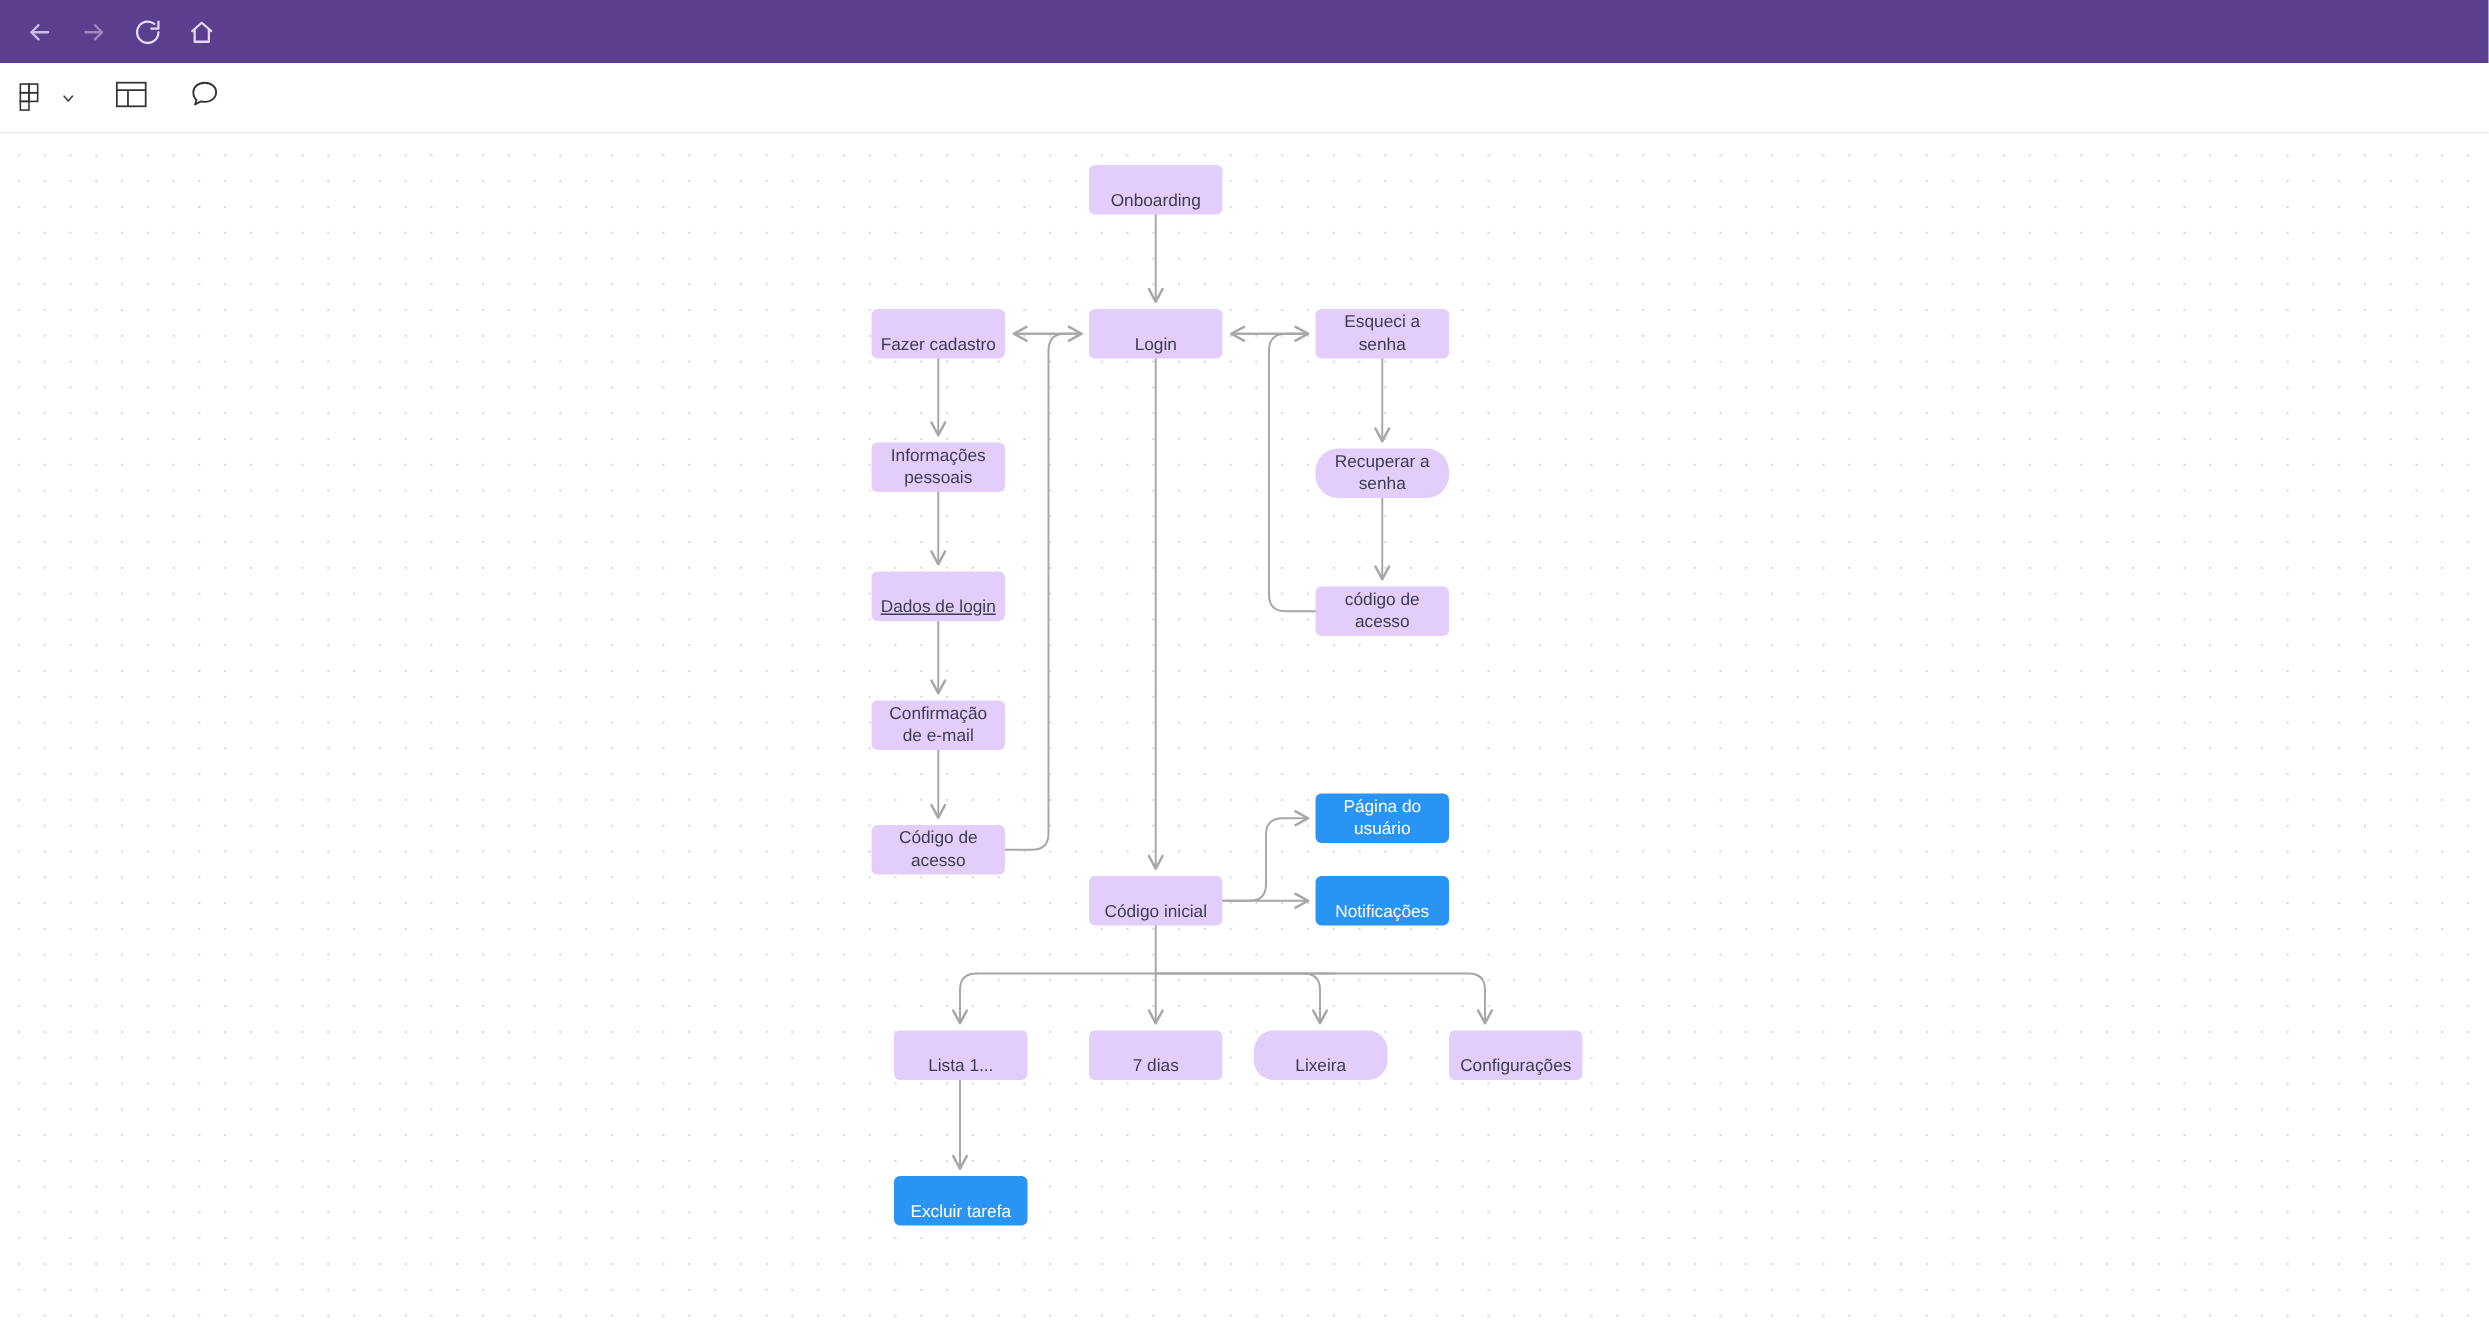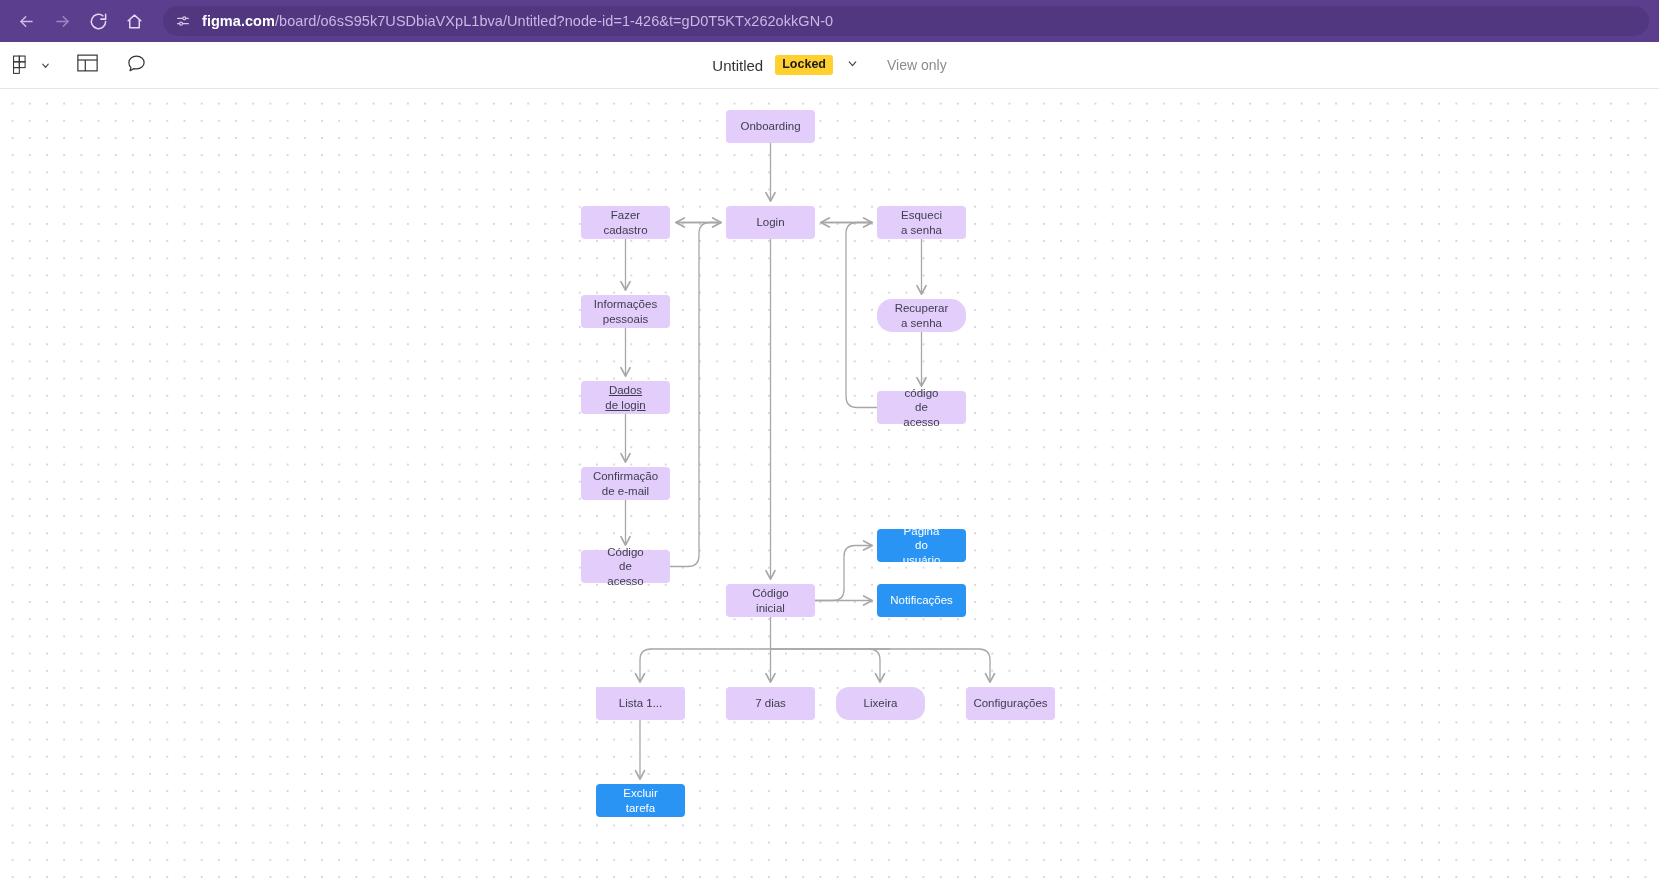--- a/index.html
+++ b/index.html
@@ -118,26 +118,26 @@
     background-size: 17.2px 17.2px;
     background-position: 4px 6px;
     overflow: hidden;
   }
   .edges { position: absolute; top: 0; left: 0; width: 1659px; height: 791px; }
 
   .node {
     position: absolute;
     border-radius: 4px;
     display: flex;
-    align-items: center;
+    align-items: flex-end;
     justify-content: center;
     text-align: center;
     font-size: 11.5px;
     line-height: 1.25;
-    padding: 2px 20px;
+    padding: 2px 6px;
   }
   .node.purple { background: #e3cdfb; color: #3d3d4e; }
   .node.blue   { background: #2a94f4; color: #ffffff; }
 </style>
 </head>
 <body>
 
 <div class="browser-chrome">
   <div class="nav-btn">
     <span>
@@ -165,31 +165,20 @@
   </div>
   <div class="nav-btn">
     <span>
       <svg width="19" height="19" viewBox="0 0 24 24" fill="none" stroke="#e3d9f2" stroke-width="1.9" stroke-linecap="round" stroke-linejoin="round">
           <path d="M4 11 12 4l8 7"></path>
           <path d="M6 10v10h12V10"></path>
         </svg>
     </span>
   </div>
 
-  <div class="url-bar">
-    <span class="site-icon">
-      <svg width="16" height="16" viewBox="0 0 24 24" fill="none" stroke="#d7c9ec" stroke-width="1.8" stroke-linecap="round">
-          <line x1="4" y1="8" x2="20" y2="8"></line>
-          <line x1="4" y1="16" x2="20" y2="16"></line>
-          <circle cx="14" cy="8" r="2.2" fill="#5b3f8e"></circle>
-          <circle cx="9" cy="16" r="2.2" fill="#5b3f8e"></circle>
-        </svg>
-    </span>
-    <span class="url-text"><span class="host">figma.com</span><span>/board/o6sS95k7USDbiaVXpL1bva/Untitled?node-id=1-426&amp;t=gD0T5KTx262okkGN-0</span></span>
-  </div>
 </div>
 
 <div class="app-bar">
   <div class="app-bar-left">
     <div class="logo-group">
       <span class="tool-icon">
         <svg width="15" height="21" viewBox="0 0 16 24" fill="none" stroke="#333" stroke-width="1.2">
           <rect x="1.2" y="1.2" width="6.6" height="6.6"></rect>
           <rect x="7.8" y="1.2" width="6.6" height="6.6"></rect>
           <rect x="1.2" y="7.8" width="6.6" height="6.6"></rect>
@@ -216,32 +205,20 @@
 
     <div class="tool-icon">
       <span>
         <svg width="21" height="21" viewBox="0 0 24 24" fill="none" stroke="#333" stroke-width="1.4" stroke-linecap="round" stroke-linejoin="round">
           <path d="M12 3.6c5 0 8.7 3.2 8.7 7.3 0 4.1-3.7 7.3-8.7 7.3-1 0-2-.13-2.9-.37L4.6 20.2l1.1-3.5C4 15.4 3.3 13.5 3.3 10.9 3.3 6.8 7 3.6 12 3.6Z"></path>
         </svg>
       </span>
     </div>
   </div>
 
-  <div class="app-bar-center">
-    <span class="doc-title">Untitled</span>
-    <span class="locked-badge">Locked</span>
-    <span class="chev">
-      <span>
-        <svg width="13" height="13" viewBox="0 0 24 24" fill="none" stroke="#444" stroke-width="2.2" stroke-linecap="round" stroke-linejoin="round">
-            <polyline points="6 9 12 16 18 9"></polyline>
-          </svg>
-      </span>
-    </span>
-    <span class="view-only">View only</span>
-  </div>
 </div>
 
 <div class="canvas">
 
   <svg class="edges" viewBox="0 0 1659 791">
     <defs>
       <marker id="ah" markerWidth="9" markerHeight="9" refX="7.4" refY="4.5" orient="auto">
         <path d="M1,1 L7.5,4.5 L1,8" fill="none" stroke="#a7a7a7" stroke-width="1.3" stroke-linecap="round" stroke-linejoin="round"></path>
       </marker>
     </defs>

